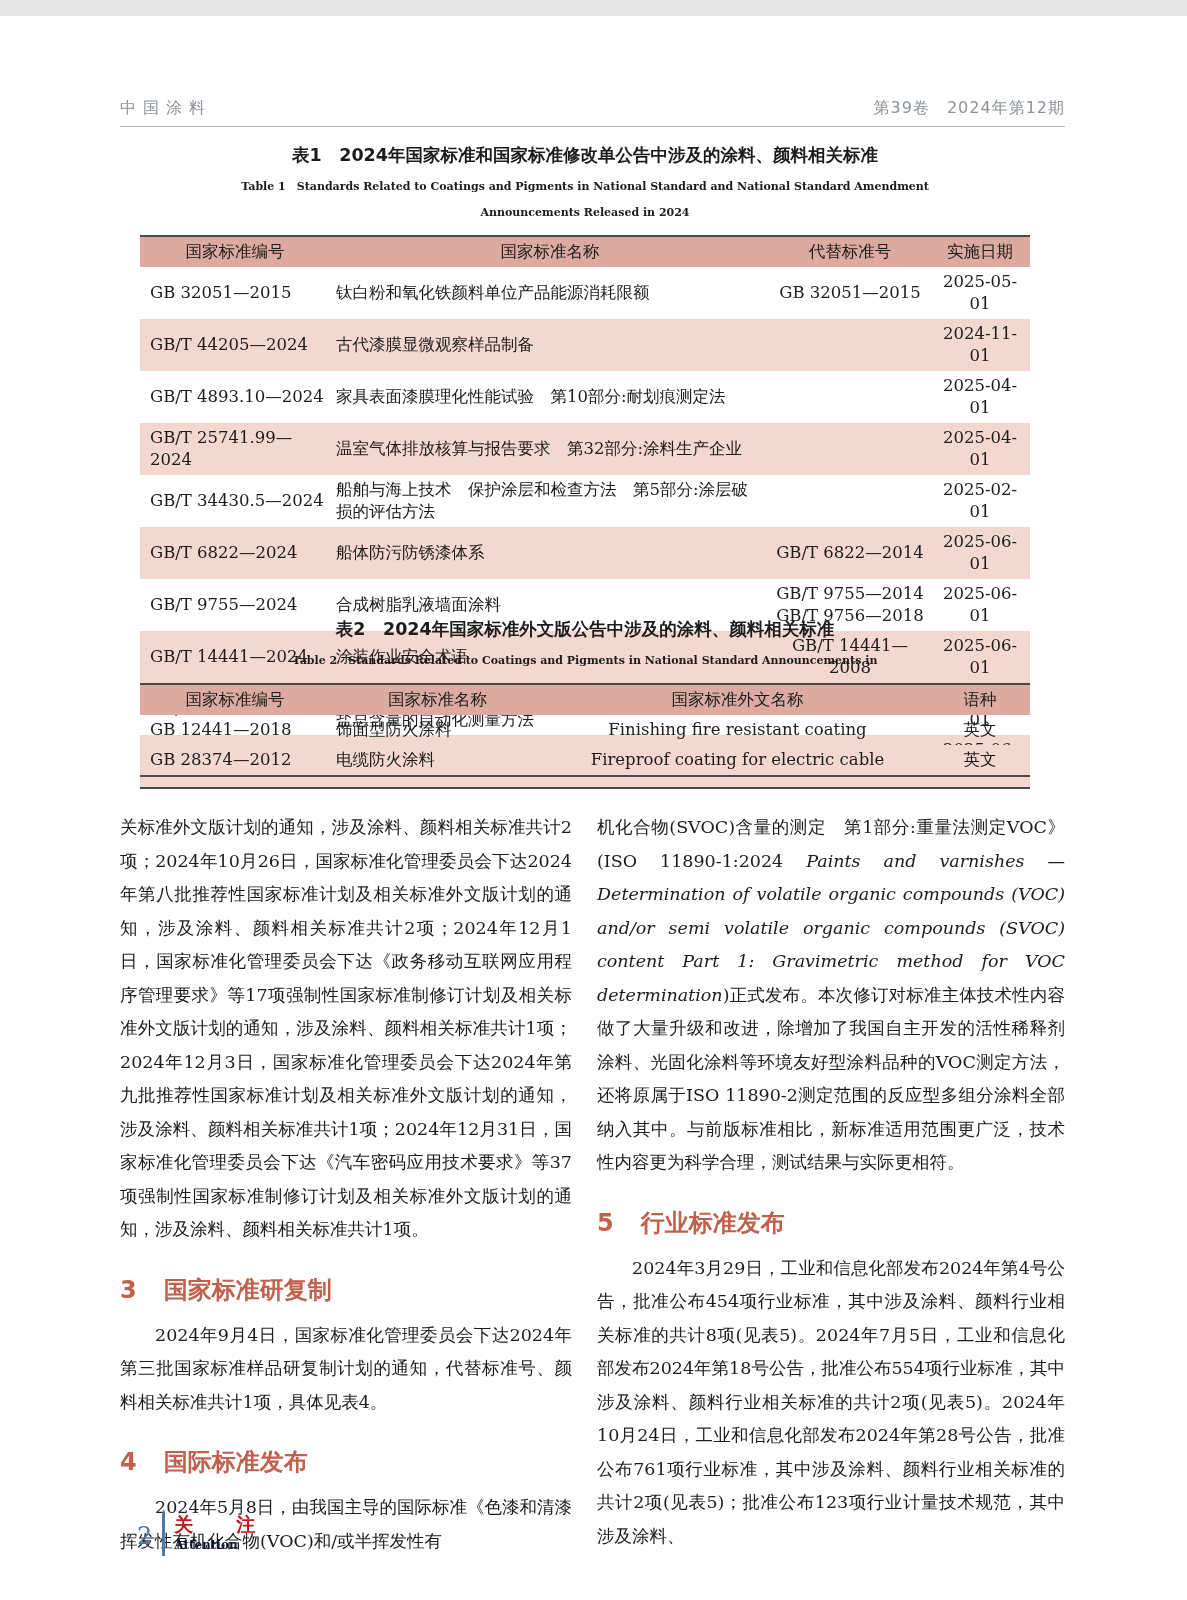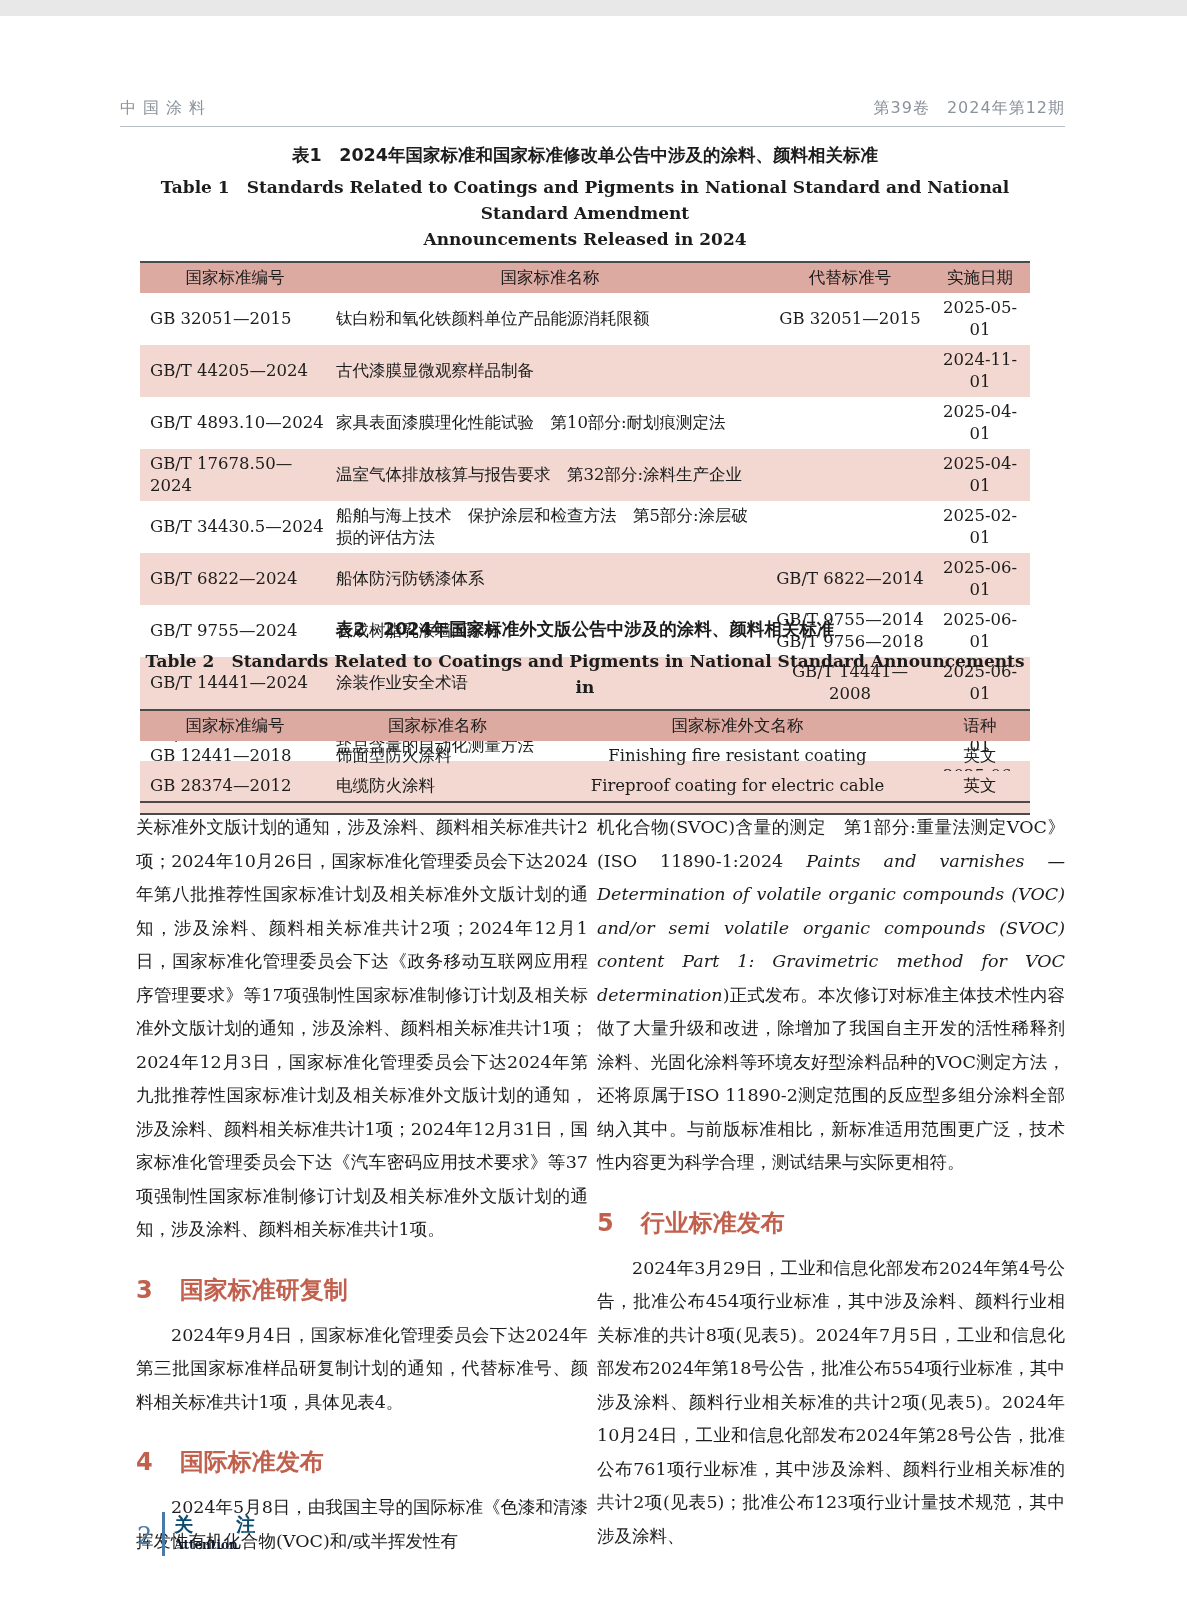--- a/index.html
+++ b/index.html
@@ -16,45 +16,45 @@
   .journal-name { letter-spacing:7px; }
   .issue-info { letter-spacing:1px; }
   .head-rule { position:absolute; top:110px; left:120px; width:945px; height:1px; background:#b7bdc4; }
 
   
   .tbl-block { position:absolute; left:140px; width:890px; }
   .t1 { top:127px; }
   .t2 { top:601px; }
   .cap-zh { text-align:center; font-family:"DejaVu Sans","Liberation Sans",sans-serif;
     font-weight:bold; font-size:17.5px; margin:0 0 7px 0; }
-  .cap-en { text-align:center; font-weight:bold; font-size:17px; line-height:26px; margin:0; }
+  .cap-en { text-align:center; font-weight:bold; font-size:11px; line-height:26px; margin:0; }
   table { width:100%; border-collapse:collapse; margin-top:9px;
     border-top:2px solid #4a4a4a; border-bottom:2px solid #4a4a4a; font-size:16.5px; }
   thead th { background:#dcaaa1; font-weight:normal; padding:4px 2px; line-height:22px; }
   tbody td { padding:4px 6px; line-height:22px; vertical-align:middle; }
   tr.shade { background:#f2d8d1; }
   .col-code { padding-left:10px; }
   .col-rep, .col-date, .col-lang, .col-en { text-align:center; }
 
   
-  .col-left  { position:absolute; top:795px; left:136px; width:452px; }
+  .col-left  { position:absolute; top:795px; left:120px; width:452px; }
   .col-right { position:absolute; top:795px; left:597px; width:468px; }
   p.body { font-size:17.5px; line-height:33.5px; text-align:justify; margin:0; }
   p.indent { text-indent:2em; }
   .latin-italic { font-style:italic; }
   .sec-heading { font-family:"DejaVu Sans","Liberation Sans",sans-serif; font-weight:bold;
     font-size:24px; color:#c0604d; margin:27px 0 13px 0; }
   .sec-heading .num { margin-right:27px; }
 
   
   .footer { position:absolute; left:137px; top:1496px; display:flex; align-items:flex-start; }
   .page-num { color:#4a7aa8; font-size:24px; margin:10px 10px 0 0; }
   .vbar { width:3px; height:44px; background:#4a7aa8; margin-right:9px; }
   .fl-zh { font-family:"DejaVu Sans","Liberation Sans",sans-serif; font-weight:bold;
-    font-size:19px; color:#0c4a6e; letter-spacing:12px; line-height:24px; }
+    font-size:19px; color:#b91c1c; letter-spacing:12px; line-height:24px; }
   .fl-en { font-size:12px; font-weight:bold; color:#0f172a; margin-top:2px; }
 </style>
 </head>
 <body>
 
 <div class="page">
 
   <div class="masthead">
     <span class="journal-name">中国涂料</span>
     <span class="issue-info">第39卷　2024年第12期</span>
@@ -93,21 +93,21 @@
           <td class="col-rep"></td>
           <td class="col-date">2024-11-01</td>
         </tr>
         <tr>
           <td class="col-code">GB/T 4893.10—2024</td>
           <td>家具表面漆膜理化性能试验　第10部分:耐划痕测定法</td>
           <td class="col-rep"></td>
           <td class="col-date">2025-04-01</td>
         </tr>
         <tr class="shade">
-          <td class="col-code">GB/T 17678.50—2024</td>
+          <td class="col-code">GB/T 25741.99—2024</td>
           <td>温室气体排放核算与报告要求　第32部分:涂料生产企业</td>
           <td class="col-rep"></td>
           <td class="col-date">2025-04-01</td>
         </tr>
         <tr>
           <td class="col-code">GB/T 34430.5—2024</td>
           <td>船舶与海上技术　保护涂层和检查方法　第5部分:涂层破损的评估方法</td>
           <td class="col-rep"></td>
           <td class="col-date">2025-02-01</td>
         </tr>

